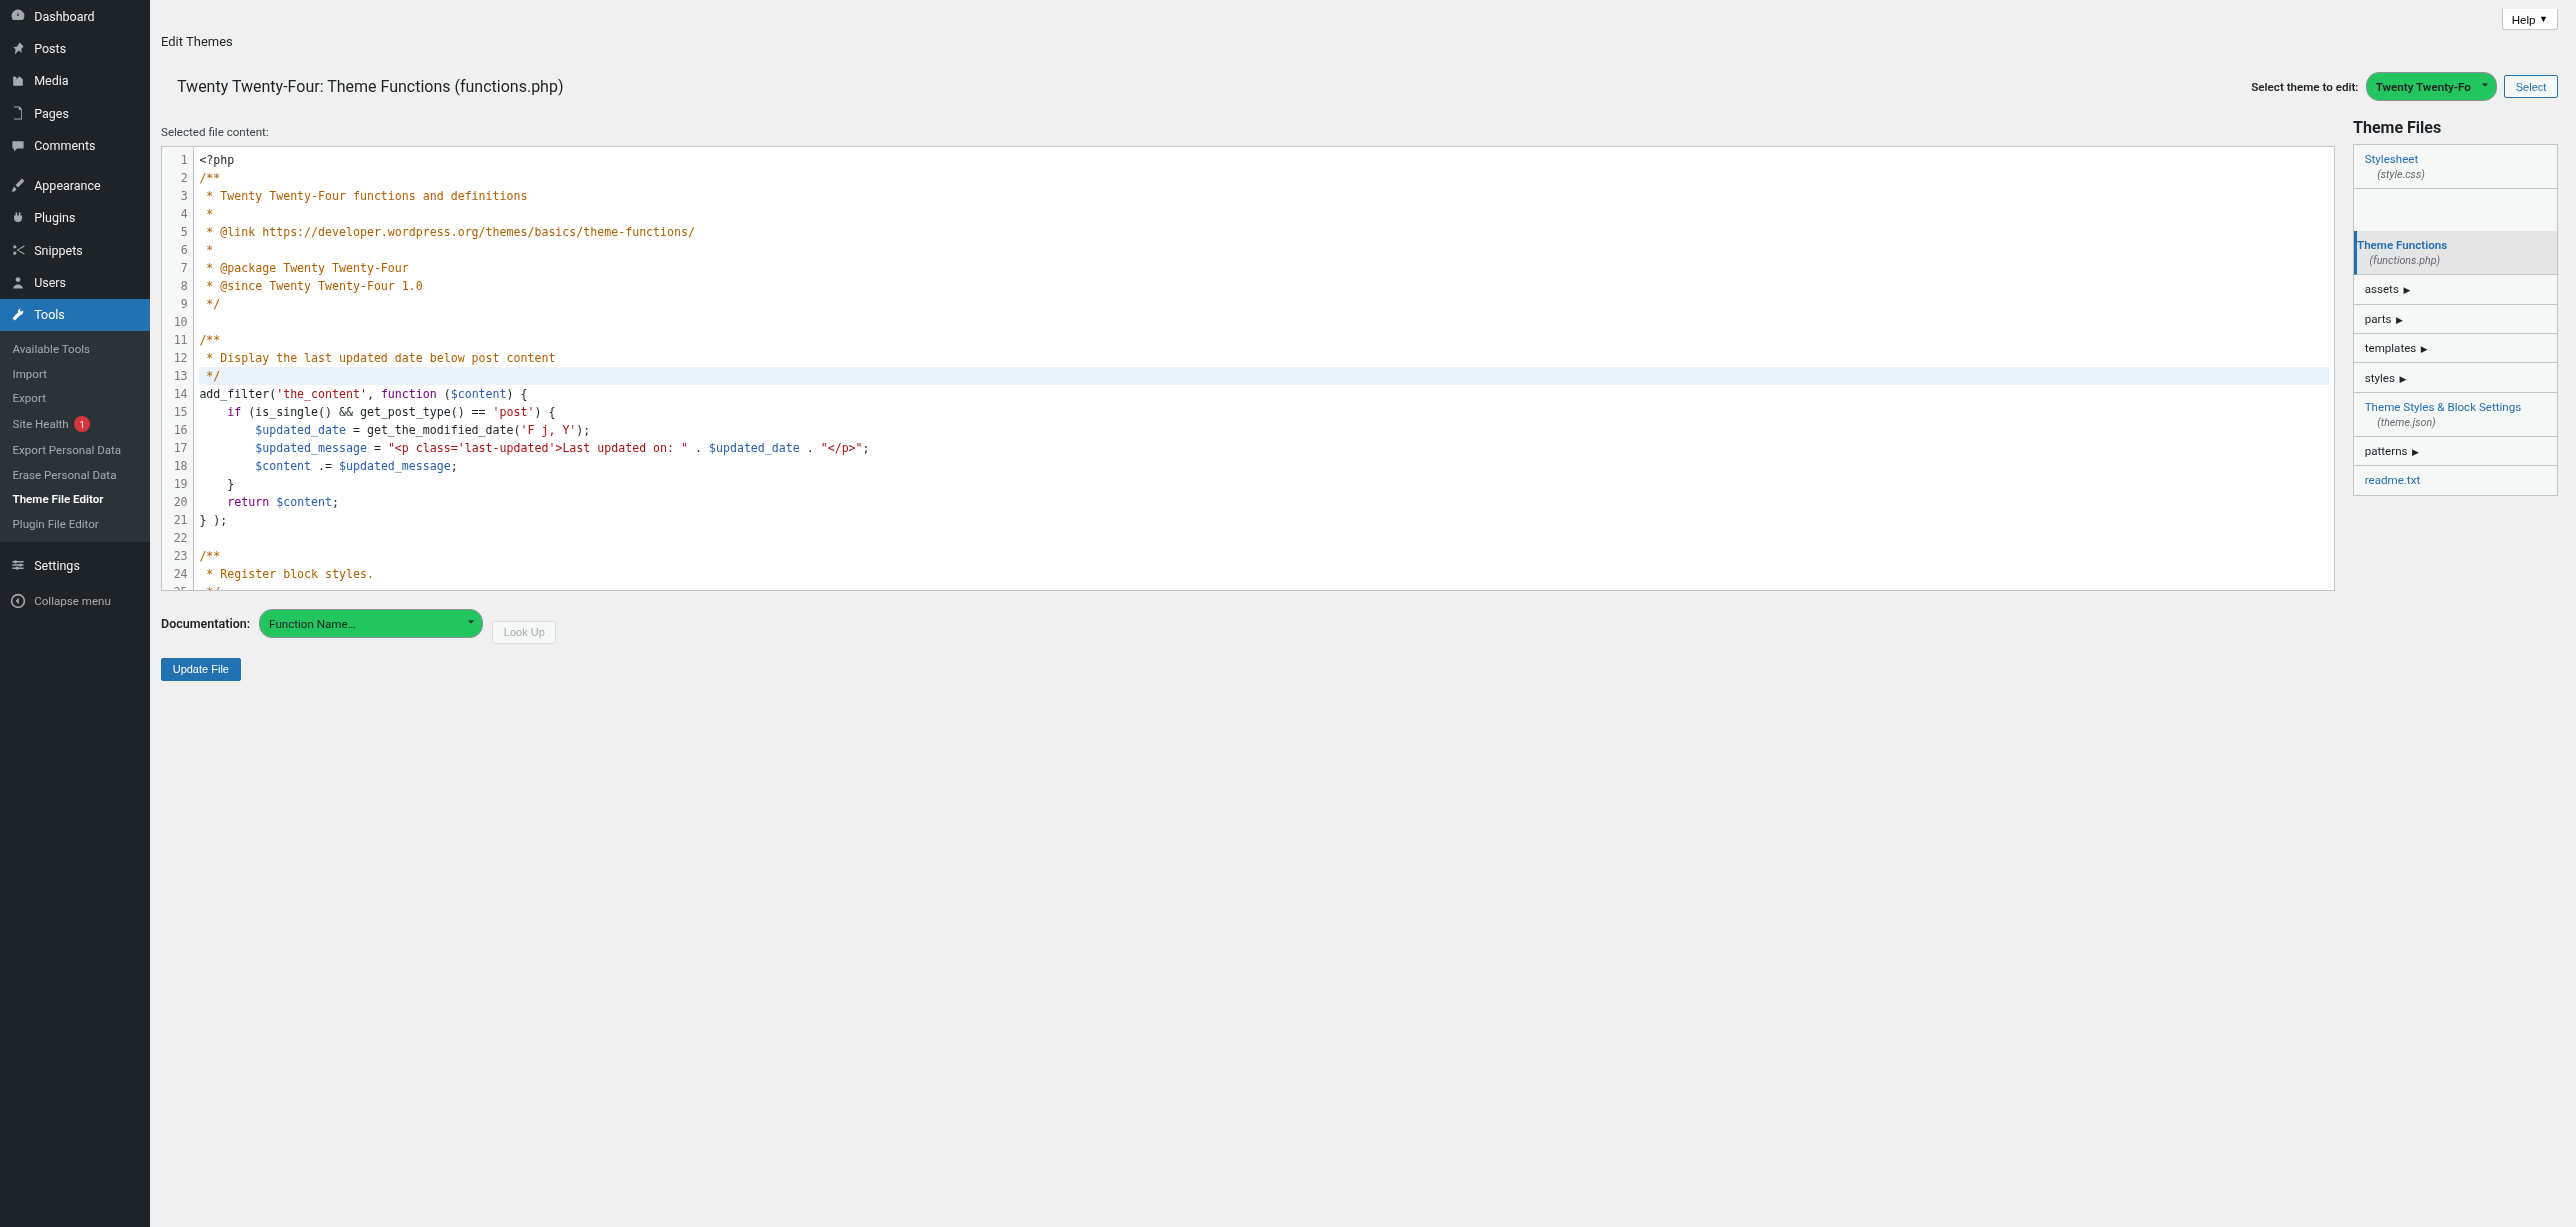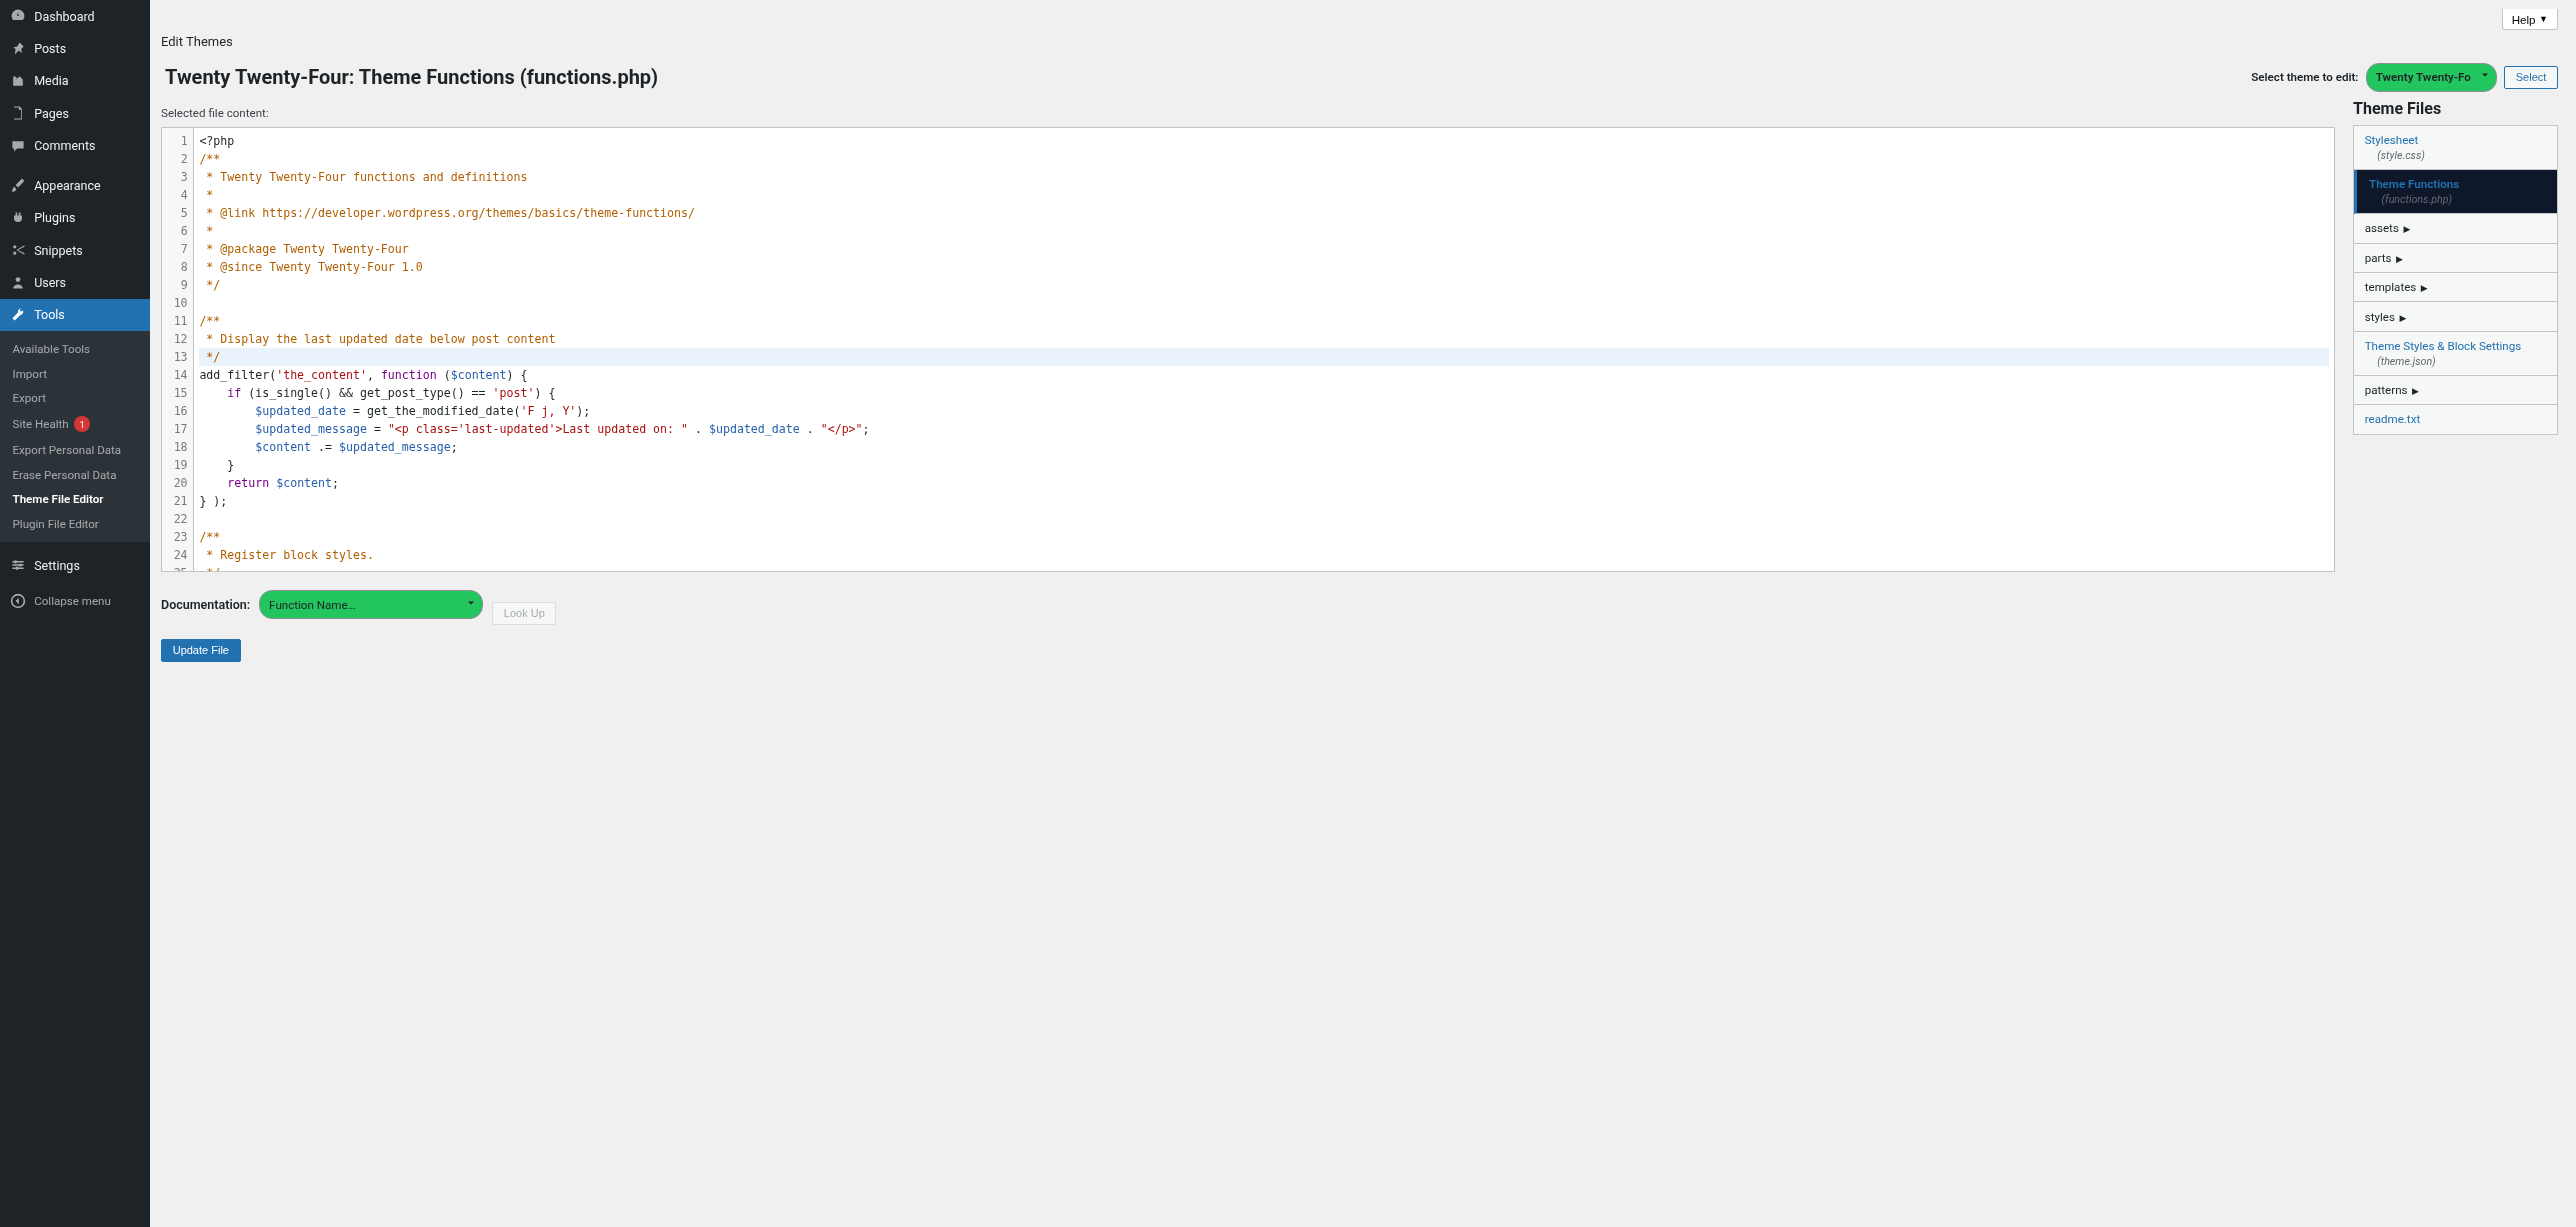--- a/index.html
+++ b/index.html
@@ -32,21 +32,21 @@
 #adminmenu .submenu .sub-item.current{color:#fff;font-weight:600;}
 .badge{background:#d63638;color:#fff;border-radius:8px;min-width:16px;height:16px;display:inline-flex;align-items:center;justify-content:center;font-size:9.8px;padding:0 4.5px;}
 #collapse{margin-top:3.6px;color:#a7aaad;cursor:pointer;display:flex;align-items:center;gap:7.2px;padding:7.2px 9px;font-size:11.6px;}
 #collapse .icon{width:18px;height:18px;display:flex;align-items:center;justify-content:center;}
 
 #wpbody{margin-left:143px;padding:9px 18px 27px 18px;}
 .help-tab{display:flex;justify-content:flex-end;margin-bottom:3.6px;}
 .help-btn{border:0.9px solid var(--border);background:#fff;border-top:none;border-radius:0 0 3.6px 3.6px;padding:3.6px 9px;font-size:11.6px;cursor:pointer;display:flex;gap:3.6px;align-items:center;}
 h1.page-title{font-size:13px;font-weight:400;margin:3.6px 0 12.5px;}
 .heading-row{display:flex;justify-content:space-between;align-items:center;margin-bottom:5.4px;gap:18px;flex-wrap:wrap;}
-h2.file-heading{font-size:20px;font-weight:700;margin:4px;}
+h2.file-heading{font-size:16px;font-weight:400;margin:16px;}
 .theme-select-wrap{display:flex;align-items:center;gap:7.2px;font-weight:600;}
 .theme-select-wrap label{font-weight:600;}
 .select-box{border:0.9px solid #8c8f94;border-radius:13px;background:#22c55e;height:29px;display:flex;align-items:center;padding:0 25px 0 9px;position:relative;min-width:125px;font-size:11.6px;}
 .select-box::after{content:"";position:absolute;right:8px;top:50%;transform:translateY(-60%);border:3.6px solid transparent;border-top-color:#1d2327;}
 .btn{border:0.9px solid var(--wp-blue);background:#f6f7f7;color:var(--wp-blue);border-radius:2px;padding:4.5px 10.7px;font-size:11px;cursor:pointer;}
 .btn-primary{background:var(--wp-blue);color:#fff;border-color:var(--wp-blue);}
 .btn-disabled{color:#a7aaad;border-color:#dcdcde;background:#f6f7f7;cursor:default;margin-top:17px;}
 .selected-label{color:#3c434a;font-size:11.6px;margin:7.2px 0;}
 
 .editor-row{display:flex;gap:18px;align-items:flex-start;}
@@ -60,21 +60,21 @@
 .hl{background:#eaf3fb;}
 .c-cmt{color:var(--code-cmt);}
 .c-kw{color:var(--code-kw);}
 .c-str{color:var(--code-str);}
 .c-var{color:var(--code-var);}
 
 .files-col h2{font-size:16px;margin:0 0 7.2px;font-weight:700;}
 .file-list{border:0.9px solid var(--border);background:#f6f7f7;}
 .file-item{padding:7.2px 10.7px;border-bottom:0.9px solid var(--border);cursor:pointer;color:var(--link);font-size:11.6px;}
 .file-item:last-child{border-bottom:none;}
-.file-item.current{background:#0f172a;border-left:3.6px solid var(--wp-blue);color:var(--link);font-weight:600;padding-left:12px;}
+.file-item.current{background:#e5e5e5;border-left:3.6px solid var(--wp-blue);color:var(--link);font-weight:600;padding-left:0;margin-top:42px;}
 .file-item .sub{color:#646970;font-style:italic;font-size:10.7px;display:block;margin-left:12.5px;margin-top:1.8px;font-weight:400;}
 .file-item.folder{color:#1d2327;}
 .folder-arrow{margin-left:4.5px;font-size:9px;}
 
 .doc-row{margin-top:12.5px;display:flex;align-items:center;gap:9px;font-size:12.5px;}
 .doc-row label{font-weight:600;}
 .update-row{margin-top:14.3px;}
 svg{width:16px;height:16px;fill:currentColor;}
 </style>
 </head>

